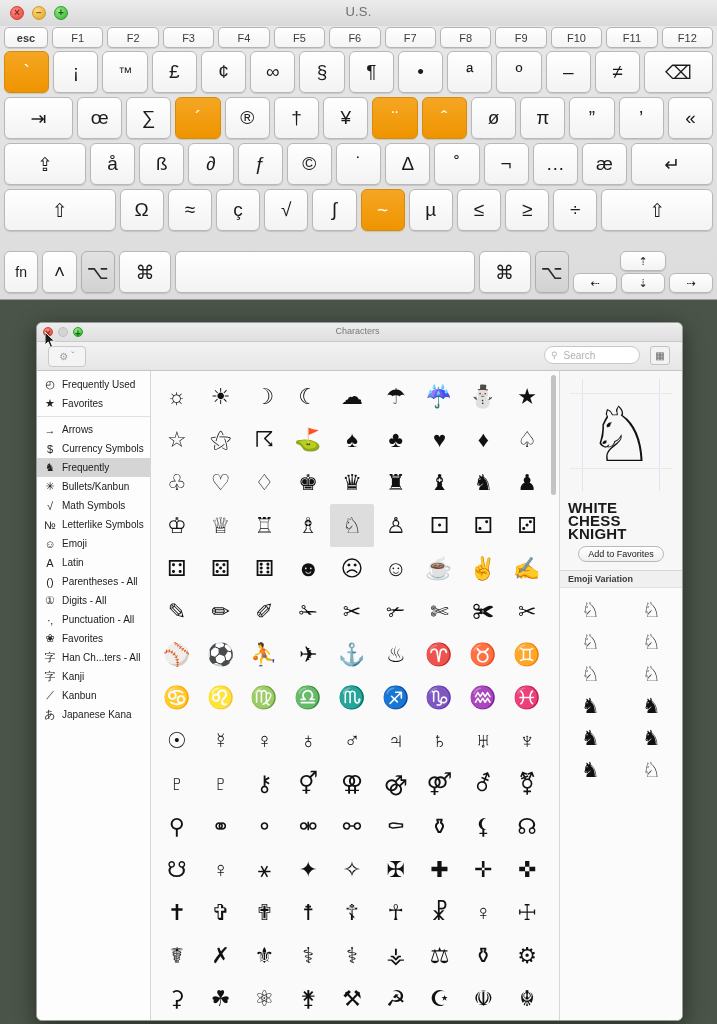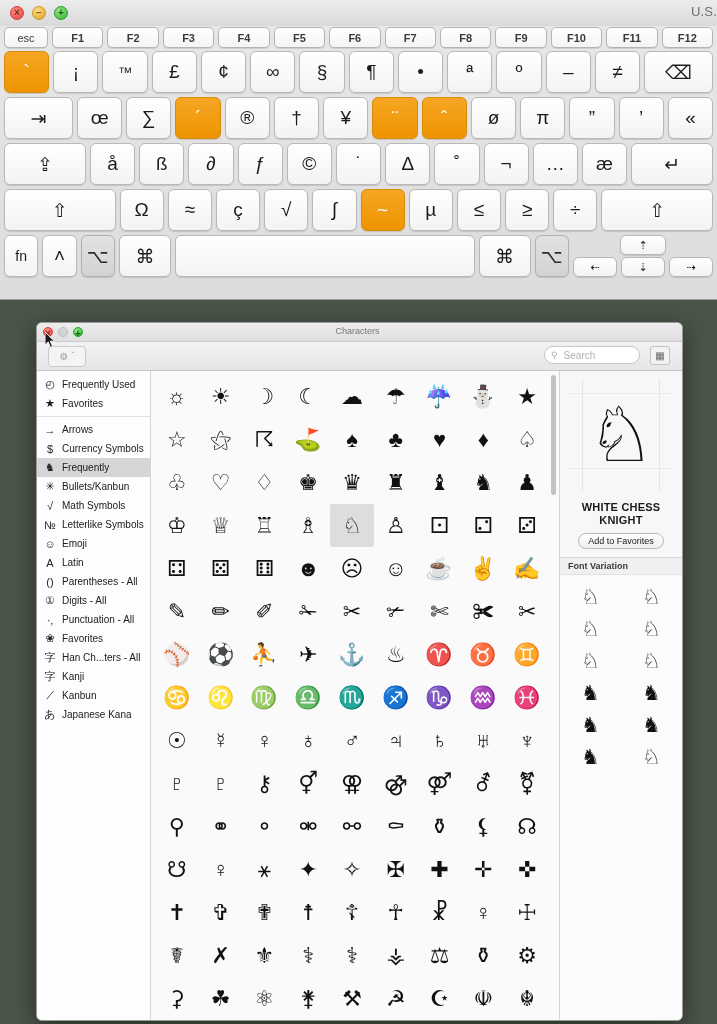--- a/index.html
+++ b/index.html
@@ -15,44 +15,43 @@
     position:absolute;left:0;top:0;width:717px;height:300px;
     background:linear-gradient(180deg,#e8e8e8 0%,#dcdcdc 100%);
     border-bottom:1px solid #9a9a9a;
     box-sizing:border-box;
   }
   #kb-titlebar{
     position:relative;height:26px;
     background:linear-gradient(180deg,#ececec 0%,#d9d9d9 100%);
   }
   #kb-title{
-    position:absolute;left:0;right:0;top:4px;text-align:right;
+    position:absolute;left:0;right:0;top:4px;text-align:center;
     font-size:13px;color:#6e6e6e;letter-spacing:.2px;
   }
   .traffic{position:absolute;top:6px;display:flex;gap:8px;}
   .tl{width:14px;height:14px;border-radius:50%;position:relative;box-sizing:border-box;}
   .tl-r{background:radial-gradient(circle at 35% 30%,#ff8a80,#e0443e);border:1px solid #cf3f38;}
   .tl-y{background:radial-gradient(circle at 35% 30%,#ffd98a,#dea123);border:1px solid #cf9a21;}
   .tl-g{background:radial-gradient(circle at 35% 30%,#9ee88a,#29b12c);border:1px solid #27a02a;}
   .tl span{position:absolute;left:0;right:0;top:-1px;text-align:center;
     font-size:10px;line-height:14px;color:#7a2b26;font-weight:bold;}
   .tl-y span{color:#8a5c05;}
   .tl-g span{color:#0f6312;}
 
   #fn-row{display:flex;gap:4px;padding:1px 4px 3px 4px;}
   .fkey{
     height:19px;min-width:47px;flex:1;
     background:linear-gradient(180deg,#ffffff,#f4f4f4);
     border:1px solid #b4b4b4;border-radius:5px;
     font-size:11px;color:#3a3a3a;
     display:flex;align-items:center;justify-content:center;
     box-shadow:0 1px 0 rgba(0,0,0,.10);
-    font-weight:bold;
-  }
-  .fkey.esc{flex:0 0 42px;min-width:42px;font-weight:normal;}
+  }
+  .fkey.esc{flex:0 0 42px;min-width:42px;font-weight:bold;}
 
   .krow{display:flex;gap:4px;padding:0 4px 4px 4px;}
   .key{
     height:40px;flex:1;
     background:linear-gradient(180deg,#ffffff,#f3f3f3);
     border:1px solid #b8b8b8;border-radius:6px;
     display:flex;align-items:center;justify-content:center;
     font-size:19px;color:#1b1b1b;
     box-shadow:0 1px 1px rgba(0,0,0,.13);
     overflow:hidden;
@@ -65,21 +64,21 @@
     background:linear-gradient(180deg,#e2e2e2,#d2d2d2);
     border-color:#b0b0b0;color:#2b2b2b;
   }
   .key.sm{font-size:14px;}
   .key.w15{flex:1.55;}
   .key.w18{flex:1.85;}
   .key.w25{flex:2.6;}
   .key.space{flex:9.2;}
   .key.arrow{height:18px;font-size:11px;}
 
-  #bottom-row{display:flex;gap:4px;padding:0 4px 6px 4px;align-items:flex-end;}
+  #bottom-row{display:flex;gap:4px;padding:0 4px 6px 4px;align-items:flex-end;margin-top:16px;}
   #arrow-cluster{display:flex;flex-direction:column;gap:2px;width:140px;flex:0 0 140px;}
   #arrow-top{display:flex;justify-content:center;}
   #arrow-top .key{flex:0 0 44px;}
   #arrow-bot{display:flex;gap:4px;}
 
   
   #chars-window{
     position:absolute;left:36px;top:322px;width:645px;height:697px;
     background:#f6f6f6;
     border:1px solid #9b9b9b;border-radius:6px;
@@ -168,21 +167,21 @@
     border-left:1px solid #d6d6d6;display:flex;flex-direction:column;
   }
   #glyph-box{
     height:128px;flex:0 0 128px;position:relative;
     display:flex;align-items:center;justify-content:center;
     font-size:76px;color:#111;line-height:1;
   }
   #glyph-box .gl-v{position:absolute;top:8px;bottom:8px;width:1px;background:#dbe6f2;}
   #glyph-box .gl-h{position:absolute;left:10px;right:10px;height:1px;background:#e8e8e8;}
   #glyph-name{
-    text-align:center;font-size:11px;font-weight:bold;color:#1a1a1a;
+    font-size:15px;font-weight:bold;color:#1a1a1a;
     line-height:13px;padding:2px 8px 6px 8px;letter-spacing:.2px;
   }
   #fav-btn{
     margin:0 auto 8px auto;padding:2px 9px;
     border:1px solid #b9b9b9;border-radius:9px;
     background:linear-gradient(180deg,#ffffff,#efefef);
     font-size:9px;color:#161616;
   }
   #fv-header{
     border-top:1px solid #d8d8d8;border-bottom:1px solid #e2e2e2;
@@ -576,21 +575,21 @@
     <div id="preview">
       <div id="glyph-box">
         <div class="gl-v" style="left:22px;"></div>
         <div class="gl-v" style="right:22px;"></div>
         <div class="gl-h" style="top:22px;"></div>
         <div class="gl-h" style="bottom:30px;"></div>
         <span>♘</span>
       </div>
       <div id="glyph-name">WHITE CHESS KNIGHT</div>
       <div id="fav-btn">Add to Favorites</div>
-      <div id="fv-header">Font Variation</div>
+      <div id="fv-header">Emoji Variation</div>
       <div id="fv-grid">
           <div class="fv-cell">♘</div>
           <div class="fv-cell">♘</div>
           <div class="fv-cell">♘</div>
           <div class="fv-cell">♘</div>
           <div class="fv-cell">♘</div>
           <div class="fv-cell">♘</div>
           <div class="fv-cell">♞</div>
           <div class="fv-cell">♞</div>
           <div class="fv-cell">♞</div>

